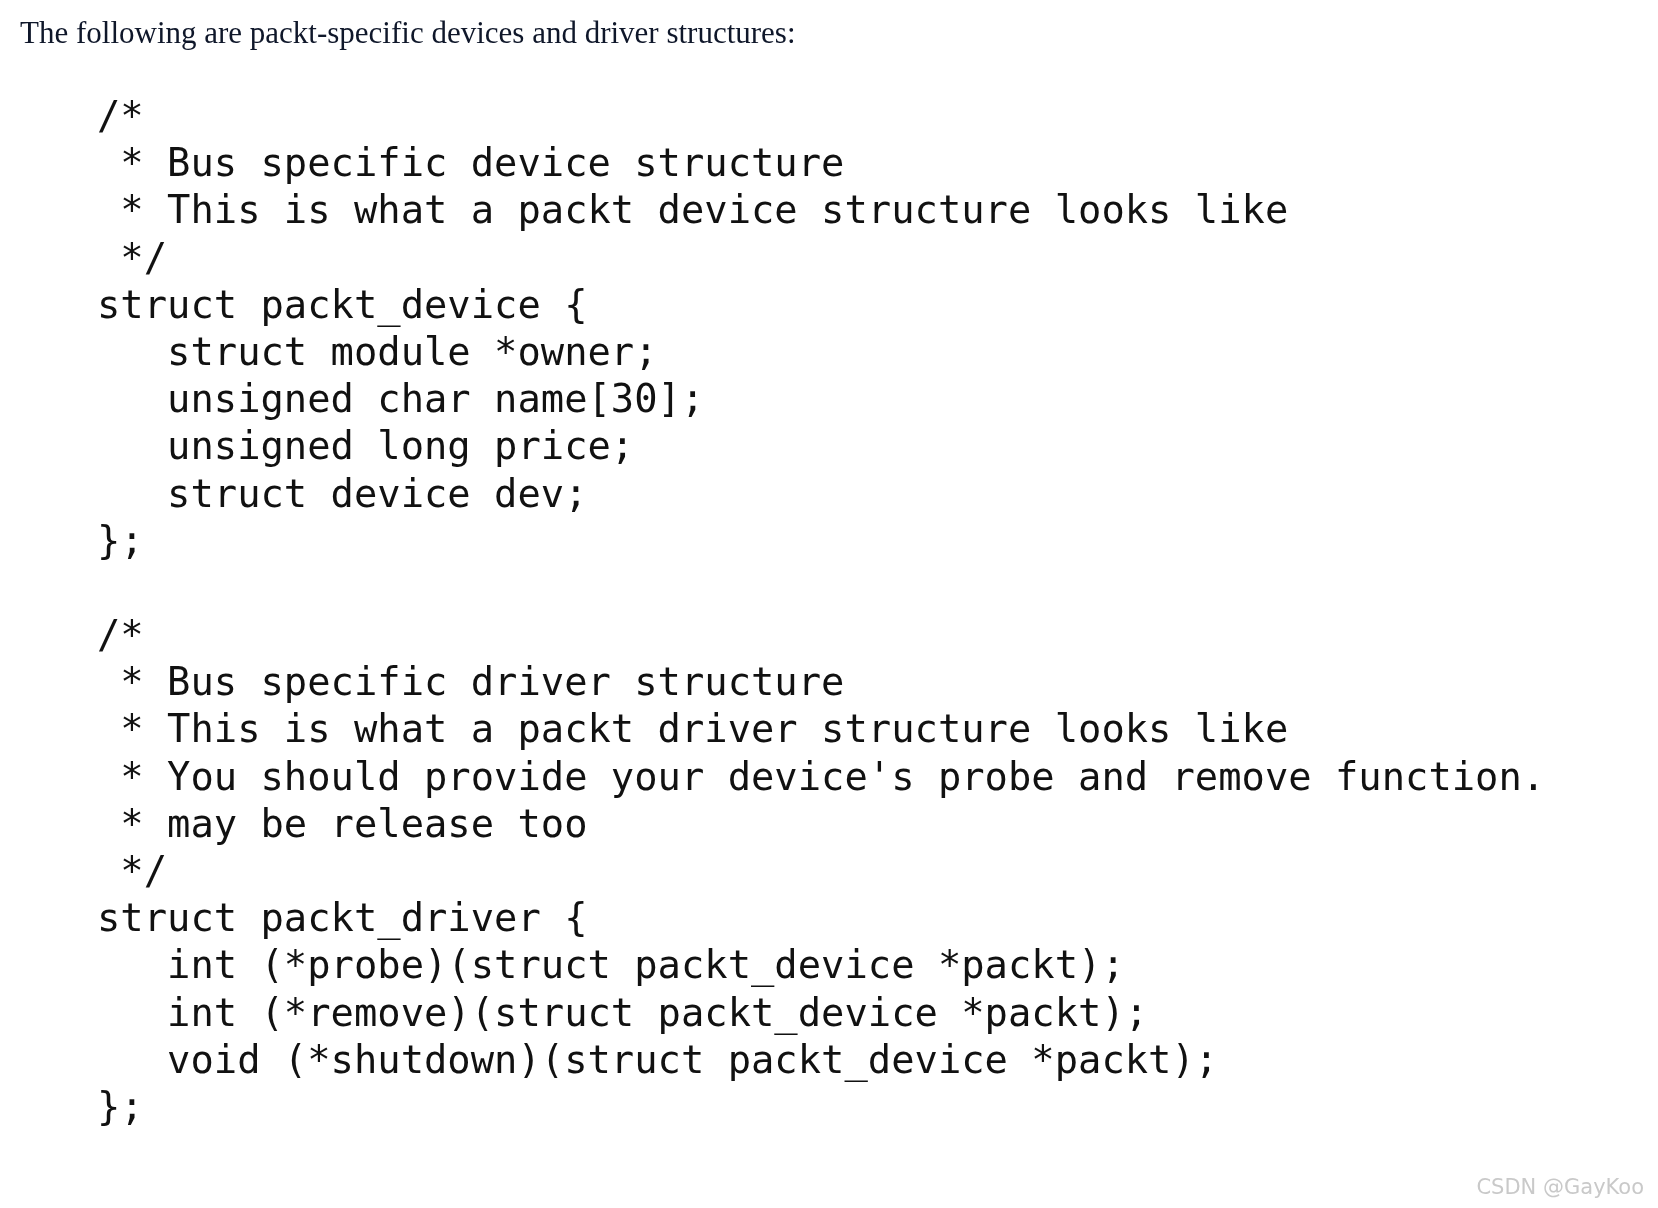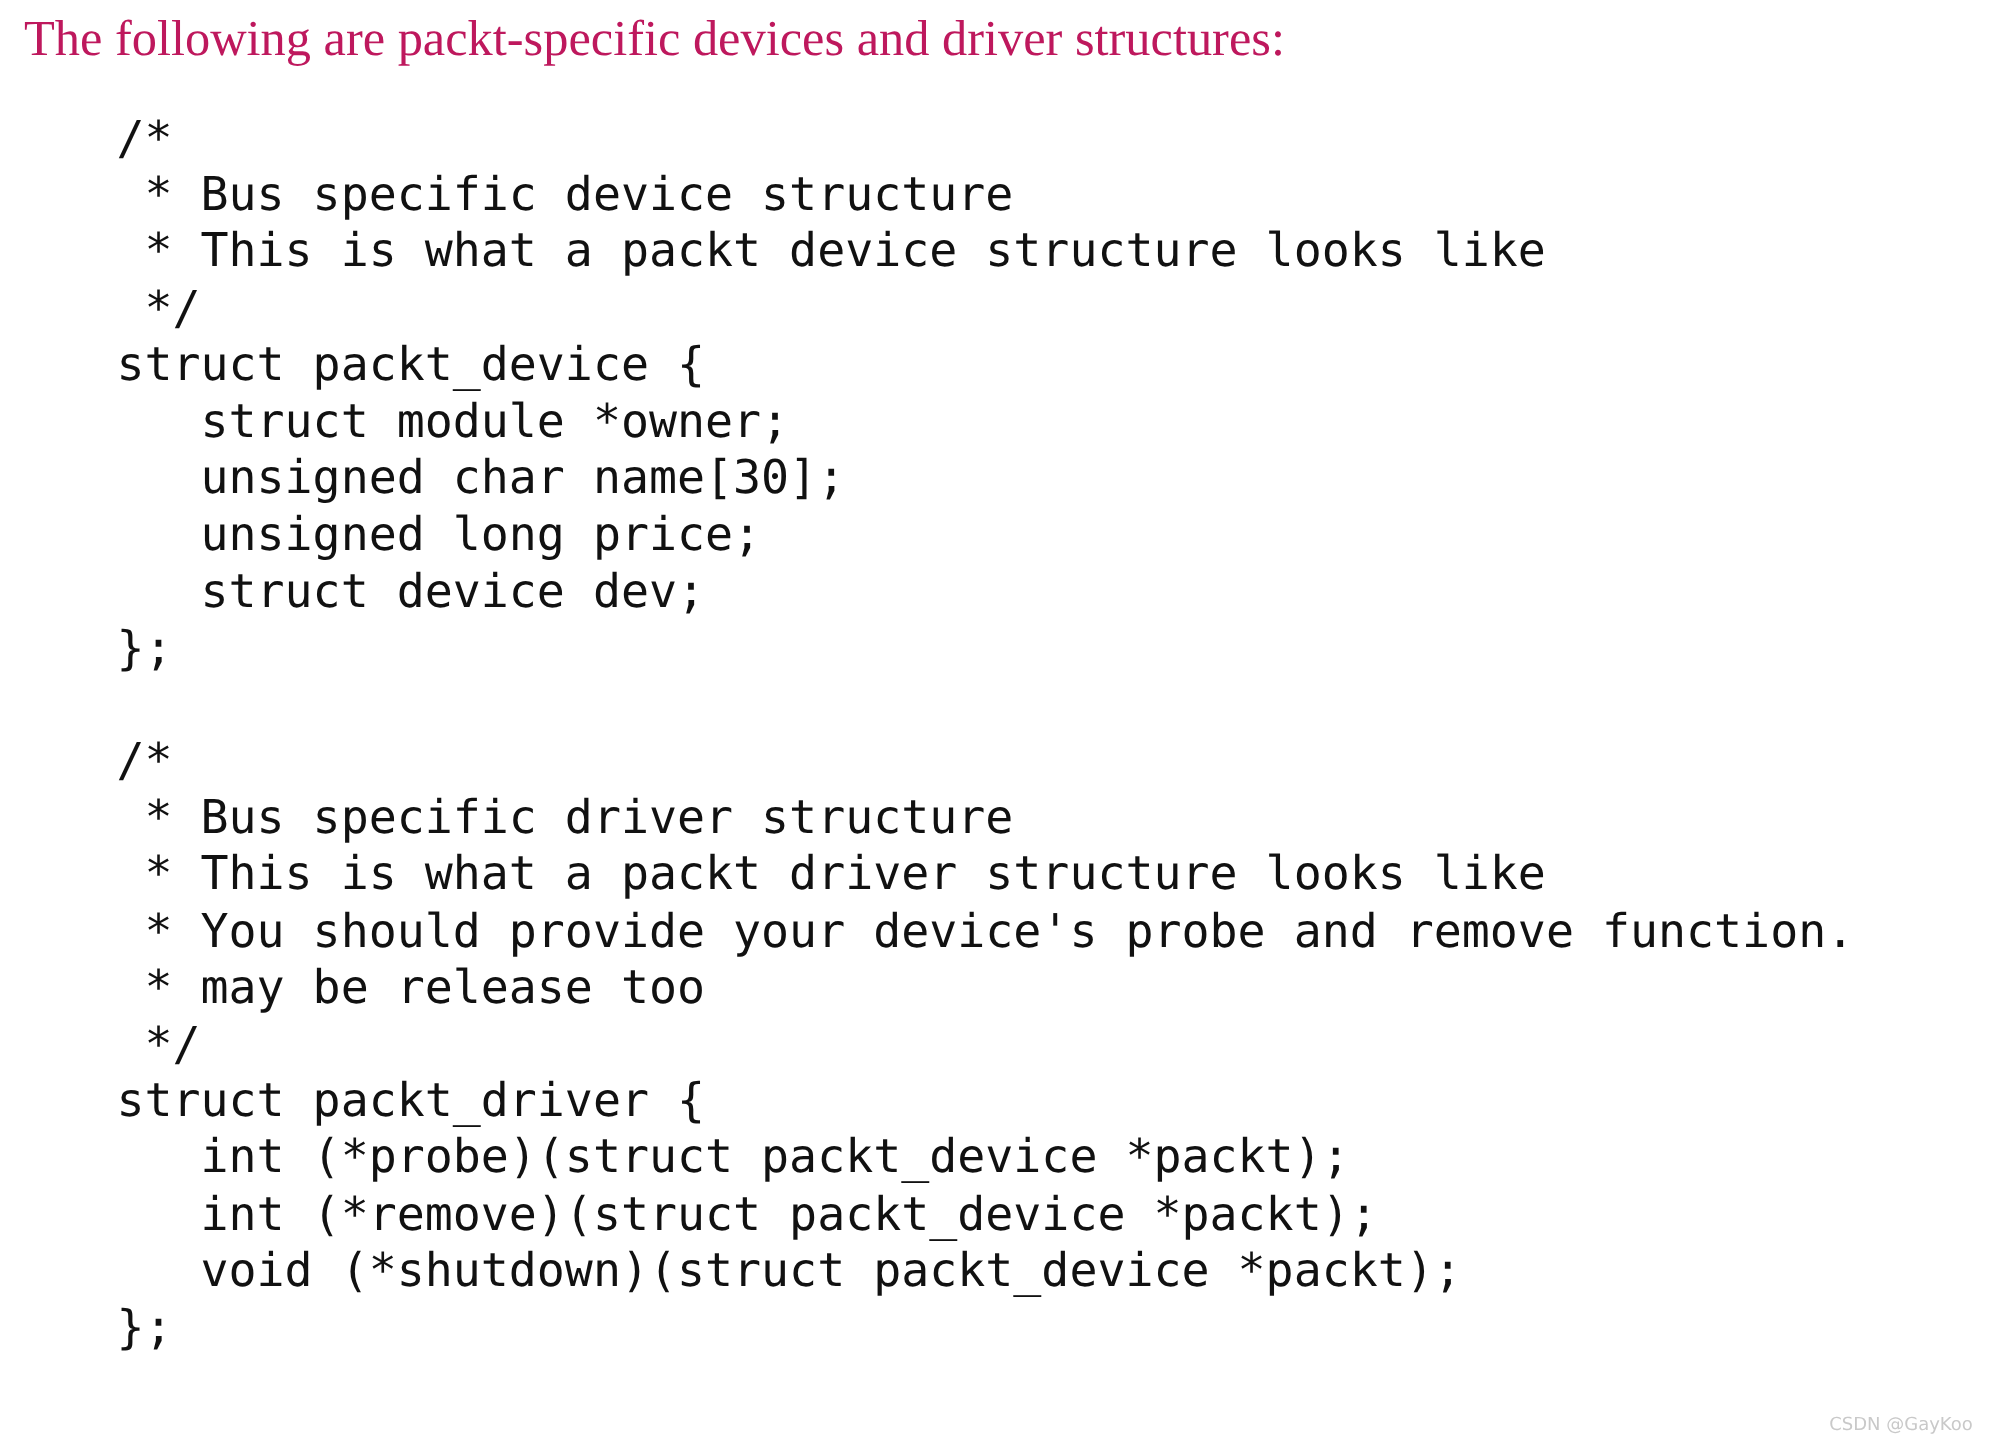--- a/index.html
+++ b/index.html
@@ -22,23 +22,23 @@
     height: 1208px;
     background: #ffffff;
   }
 
   
   .page-heading {
     position: absolute;
     left: 20px;
     top: 6px;
     font-family: "Liberation Serif", "DejaVu Serif", serif;
-    font-size: 42px;
+    font-size: 31px;
     line-height: 54px;
-    color: #be185d;
+    color: #0f172a;
     white-space: pre;
     letter-spacing: 0px;
   }
 
   
   .code-block {
     position: absolute;
     left: 97px;
     top: 92px;
     font-family: "DejaVu Sans Mono", "Liberation Mono", monospace;
@@ -59,21 +59,21 @@
   .code-line.blank {
     height: 47.2px;
   }
 
   
   .watermark {
     position: absolute;
     right: 14px;
     bottom: 8px;
     font-family: "DejaVu Sans", "Liberation Sans", sans-serif;
-    font-size: 15px;
+    font-size: 21px;
     line-height: 26px;
     color: #c9c9c9;
     white-space: pre;
     user-select: none;
   }
 </style>
 </head>
 <body>
 
 <div id="page">

